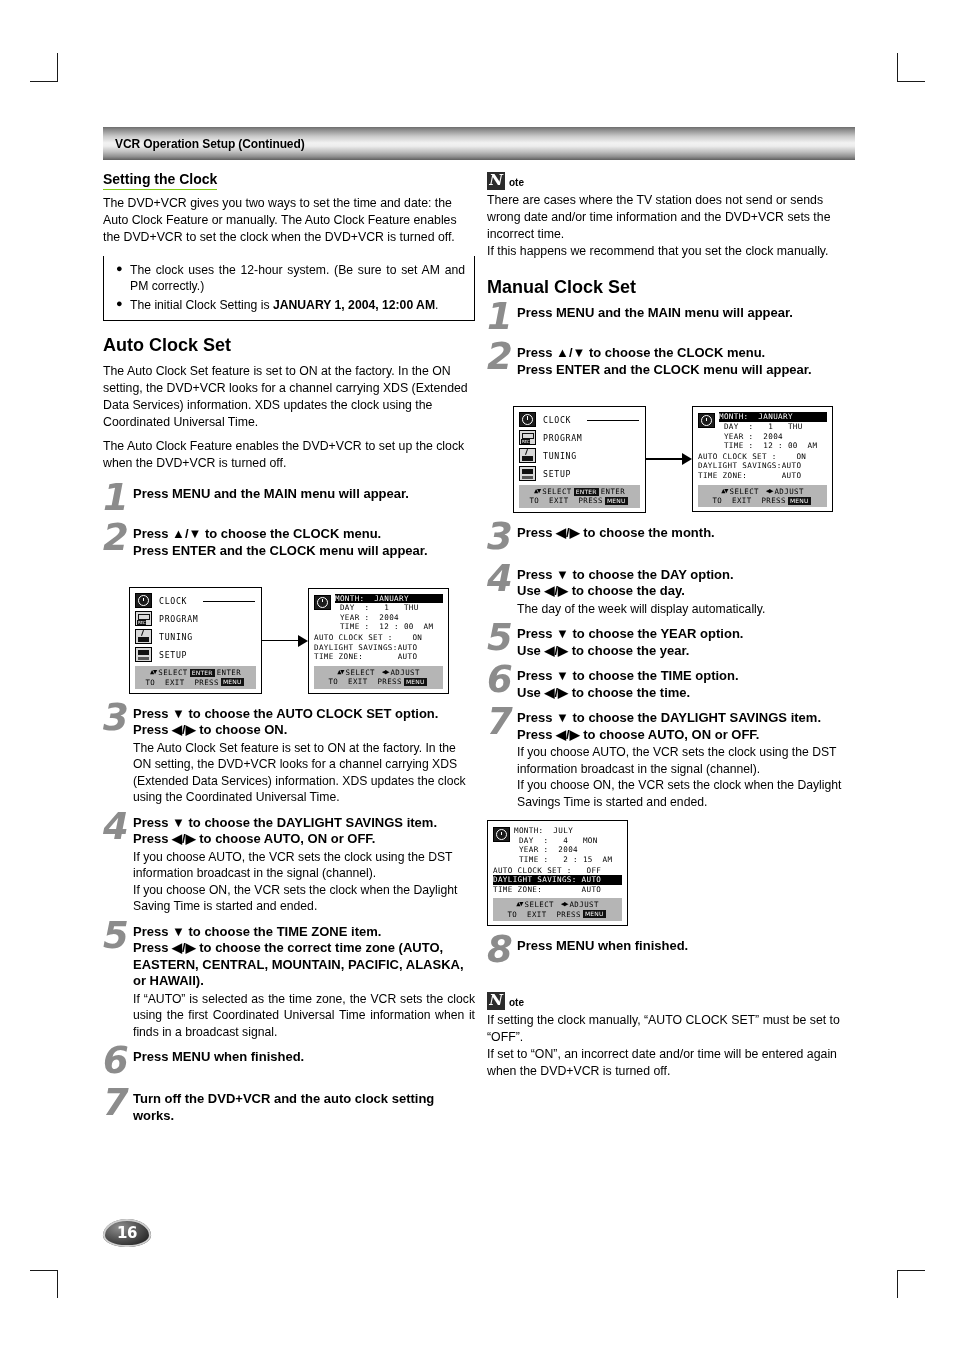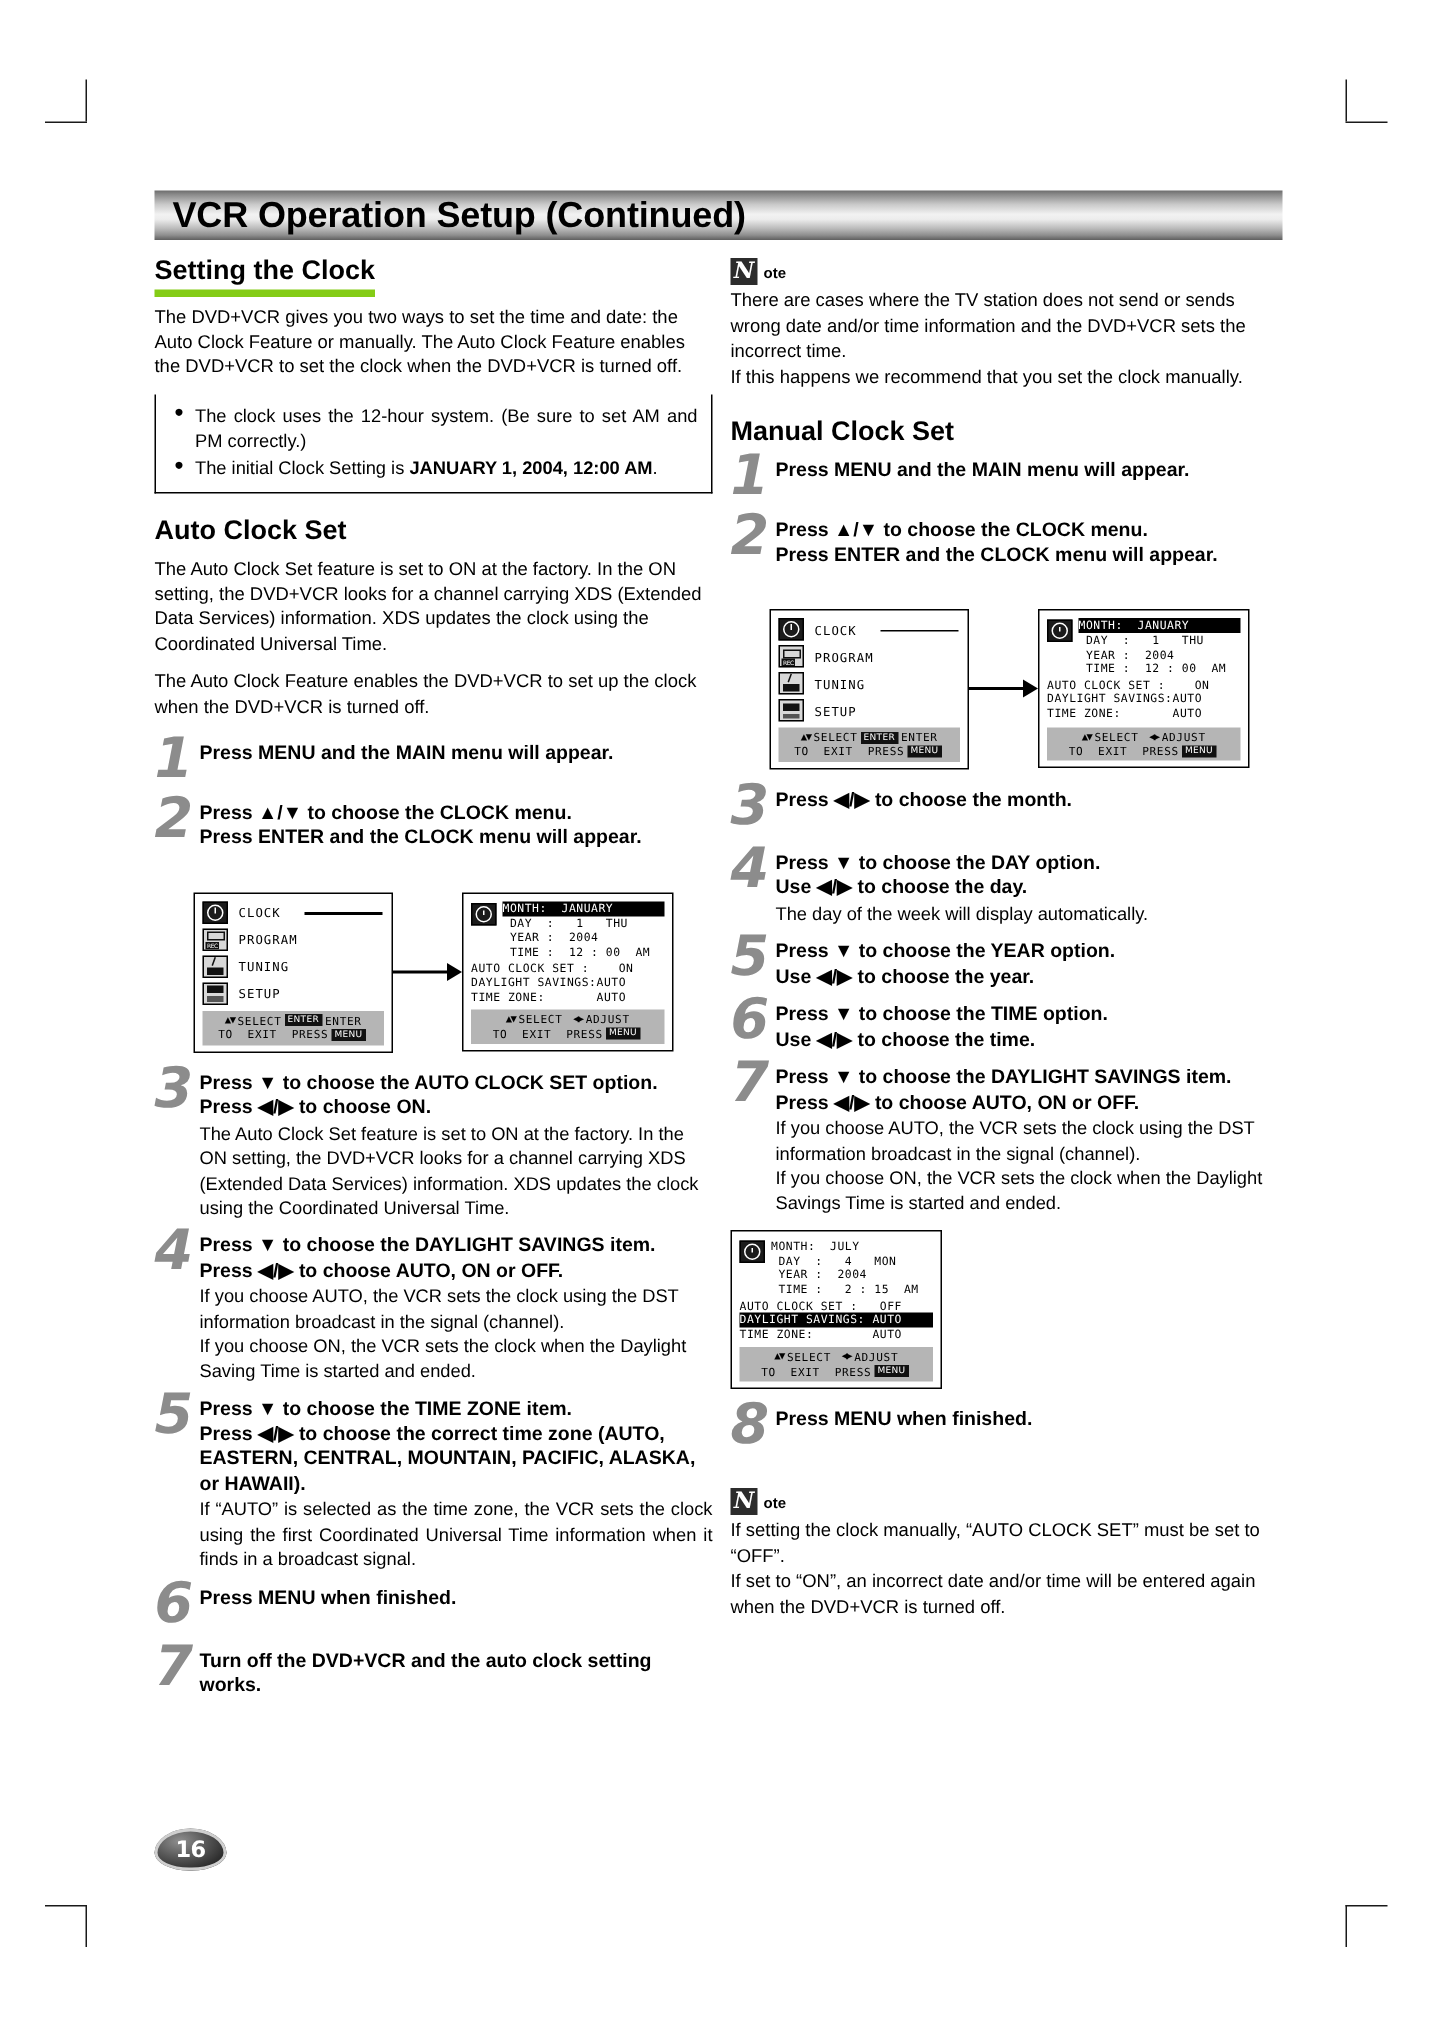--- a/index.html
+++ b/index.html
@@ -30,42 +30,42 @@
     height: 33px;
     background: linear-gradient(to bottom,
         #6d6d6d 0%, #8a8a8a 8%, #c9c9c9 28%, #f2f2f2 48%,
         #ededed 58%, #bdbdbd 76%, #8f8f8f 90%, #5f5f5f 100%);
     display: flex;
     align-items: center;
     box-sizing: border-box;
     padding-left: 12px;
   }
   .banner-title {
-    font-size: 24px;
+    font-size: 12px;
     font-weight: bold;
     letter-spacing: -0.1px;
     color: #000;
   }
 
   
   .col {
     position: absolute;
     width: 372px;
     top: 170px;
   }
   .col-left  { left: 103px; }
   .col-right { left: 487px; }
 
   
   h1.section {
-    font-size: 18px;
+    font-size: 14px;
     font-weight: bold;
     margin: 0 0 5px 0;
     display: inline-block;
-    border-bottom: 5px solid #84cc16;
+    border-bottom: 1px solid #84cc16;
     padding-bottom: 2px;
     line-height: 1.15;
   }
   h2.sub {
     font-size: 18px;
     font-weight: bold;
     margin: 14px 0 7px 0;
     line-height: 1.15;
   }
 

